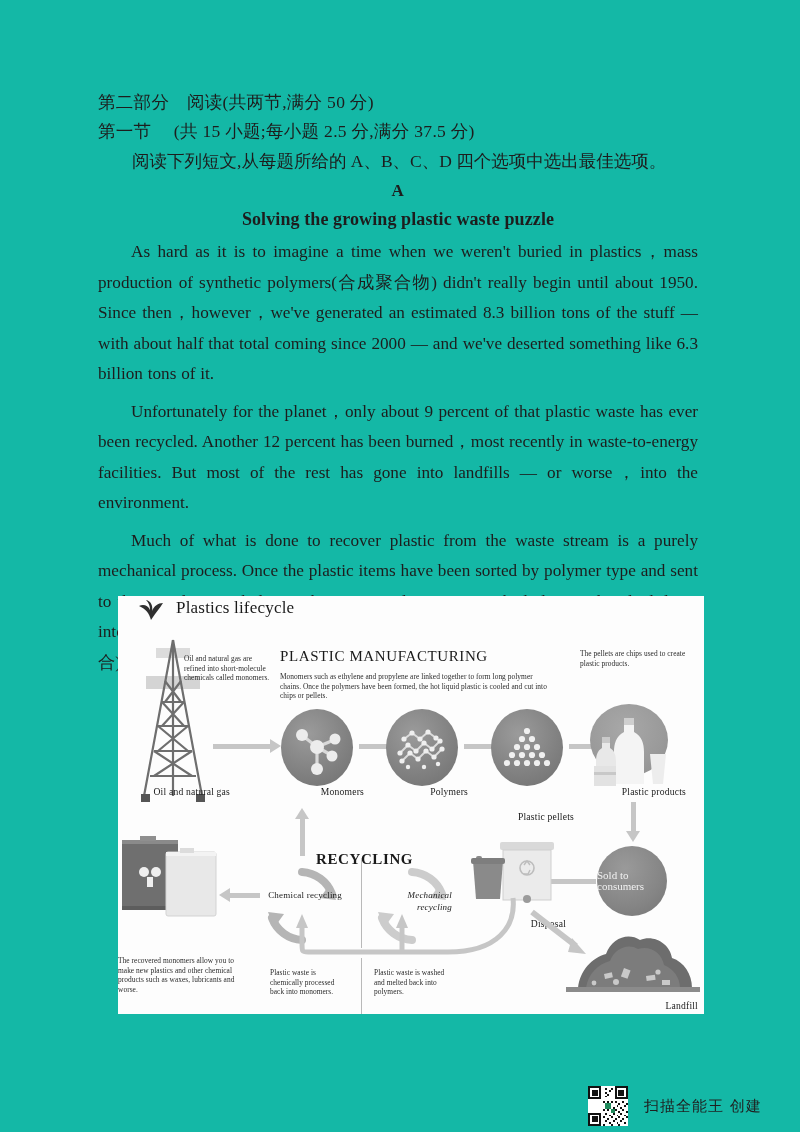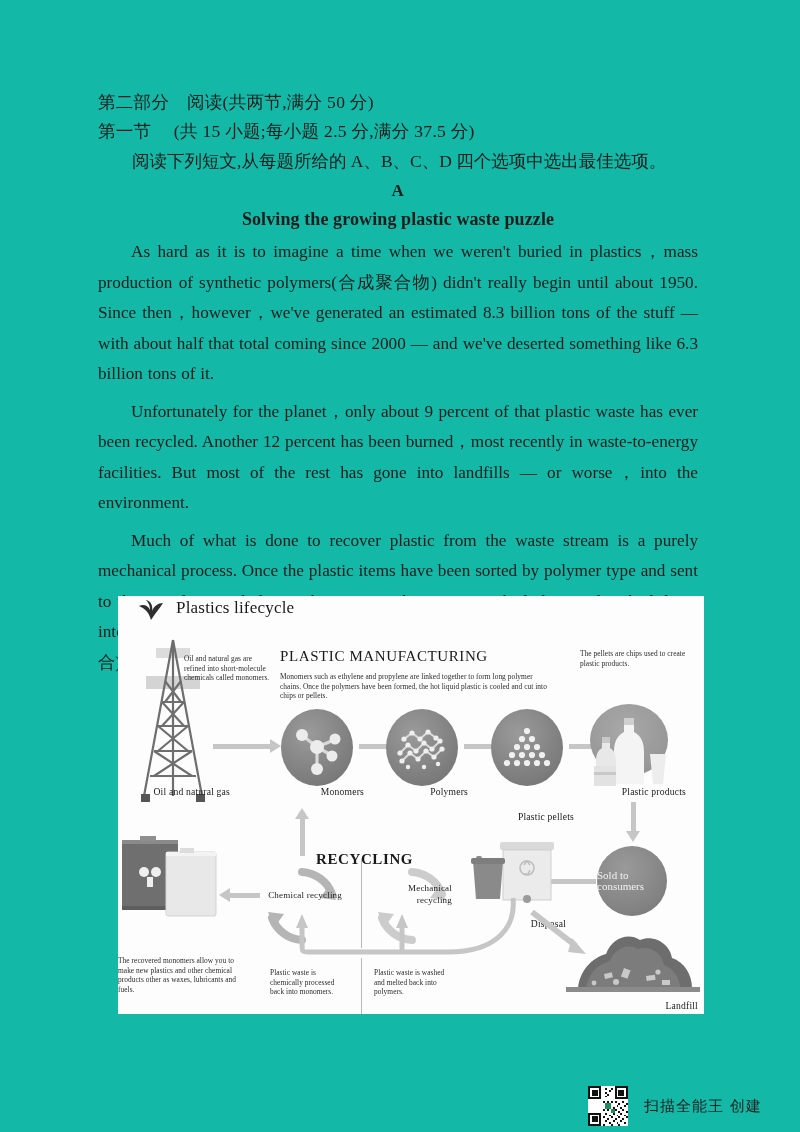--- a/index.html
+++ b/index.html
@@ -384,21 +384,21 @@
       <path d="M14 64 L8 48 L24 50 Z" fill="#b5b5b5"></path>
     </svg>
     <div class="node-label" style="left:144px; top:294px; width:80px; font-size:9px; line-height:11.5px;">Chemical recycling</div>
 
     <svg style="position:absolute;left:252px;top:268px;width:84px;height:84px" viewBox="0 0 84 84">
       <path d="M42 8 A34 34 0 0 1 72 30" stroke="#cccccc" stroke-width="8" fill="none" stroke-linecap="round"></path>
       <path d="M42 76 A34 34 0 0 1 12 54" stroke="#cccccc" stroke-width="8" fill="none" stroke-linecap="round"></path>
       <path d="M70 20 L76 36 L60 34 Z" fill="#cccccc"></path>
       <path d="M14 64 L8 48 L24 50 Z" fill="#cccccc"></path>
     </svg>
-    <div class="node-label" style="left:254px; top:287px; width:80px; font-size:9px; line-height:11.5px;">Mechanical recycling</div>
+    <div class="node-label" style="left:254px; top:294px; width:80px; font-size:9px; line-height:11.5px;font-style:italic;">Mechanical recycling</div>
 
     <div class="divider-v" style="left:243px; top:262px; height:90px;"></div>
     <div class="divider-v" style="left:243px; top:362px; height:56px;"></div>
 
     <div class="arrow-v" style="left:182px; top:222px; height:38px;"></div>
     <div class="arrow-head ah-up" style="left:177px; top:212px;"></div>
 
     <div class="arrow-h" style="left:112px; top:297px; width:30px;"></div>
     <div class="arrow-head ah-left" style="left:101px; top:292px;"></div>
 
@@ -417,21 +417,21 @@
       <g fill="#efefef">
         <circle cx="26" cy="38" r="5"></circle>
           <circle cx="38" cy="38" r="5"></circle>
         <path d="M29 43 h6 v10 h-6 z"></path>
       </g>
       <rect x="48" y="18" width="50" height="64" rx="2" fill="#e8e8e8" stroke="#d3d3d3"></rect>
       <rect x="48" y="18" width="50" height="4" fill="#f3f3f3"></rect>
       <rect x="62" y="14" width="14" height="5" fill="#dcdcdc"></rect>
     </svg>
 
-    <div class="tiny" style="left:0px; top:360px; width:122px;">The recovered monomers allow you to make new plastics and other chemical products other as waxes, lubricants and fuels.</div>
+    <div class="tiny" style="left:0px; top:360px; width:122px;">The recovered monomers allow you to make new plastics and other chemical products such as waxes, lubricants and worse.</div>
     <div class="tiny" style="left:152px; top:372px; width:80px;">Plastic waste is chemically processed back into monomers.</div>
     <div class="tiny" style="left:256px; top:372px; width:80px;">Plastic waste is washed and melted back into polymers.</div>
 
   </div>
 
 
   <div class="watermark">
     <svg class="qr" viewBox="0 0 21 21" shape-rendering="crispEdges">
       <rect width="21" height="21" fill="#ffffff"></rect>
       <g fill="#111111">

